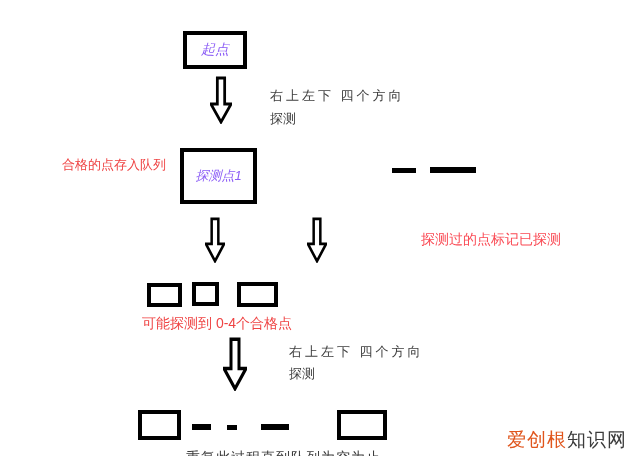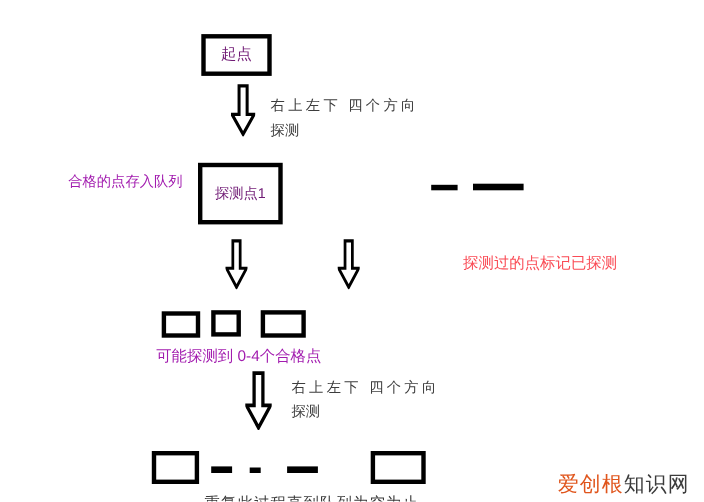--- a/index.html
+++ b/index.html
@@ -1,25 +1,25 @@
 <!DOCTYPE html>
 <html><head>
 <meta charset="utf-8">
 <style>
   html,body{margin:0;padding:0;}
   body{font-family:"Liberation Sans","DejaVu Sans",sans-serif;background:#fff;}
   #canvas{position:relative;width:640px;height:456px;background:#fff;overflow:hidden;}
   .fbox{
     position:absolute;box-sizing:border-box;border:4px solid #000;background:#fff;
     display:flex;align-items:center;justify-content:center;
-    color:#701a75;font-size:13px;white-space:nowrap;
+    color:#8b5cf6;font-size:13px;white-space:nowrap;font-style:italic;
   }
-  .caption{position:absolute;color:#3d3d3d;font-size:13px;line-height:23px;white-space:nowrap;}
+  .caption{position:absolute;color:#3d3d3d;font-size:13px;line-height:23px;white-space:nowrap;margin-left:24px;}
   .caption .sp{letter-spacing:3px;}
-  .label{position:absolute;color:#a21caf;font-size:13px;white-space:nowrap;}
+  .label{position:absolute;color:#ef4444;font-size:13px;white-space:nowrap;}
   .dash{position:absolute;background:#000;}
   .arrow-svg{position:absolute;}
   .rednote{position:absolute;font-size:14px;white-space:nowrap;text-align:center;}
   .clipped-caption{position:absolute;color:#3a3a3a;font-size:14px;letter-spacing:1px;white-space:nowrap;}
   .watermark{position:absolute;font-size:19px;font-weight:500;white-space:nowrap;letter-spacing:1px;}
 </style>
 </head>
 <body>
 
 <div id="canvas">

